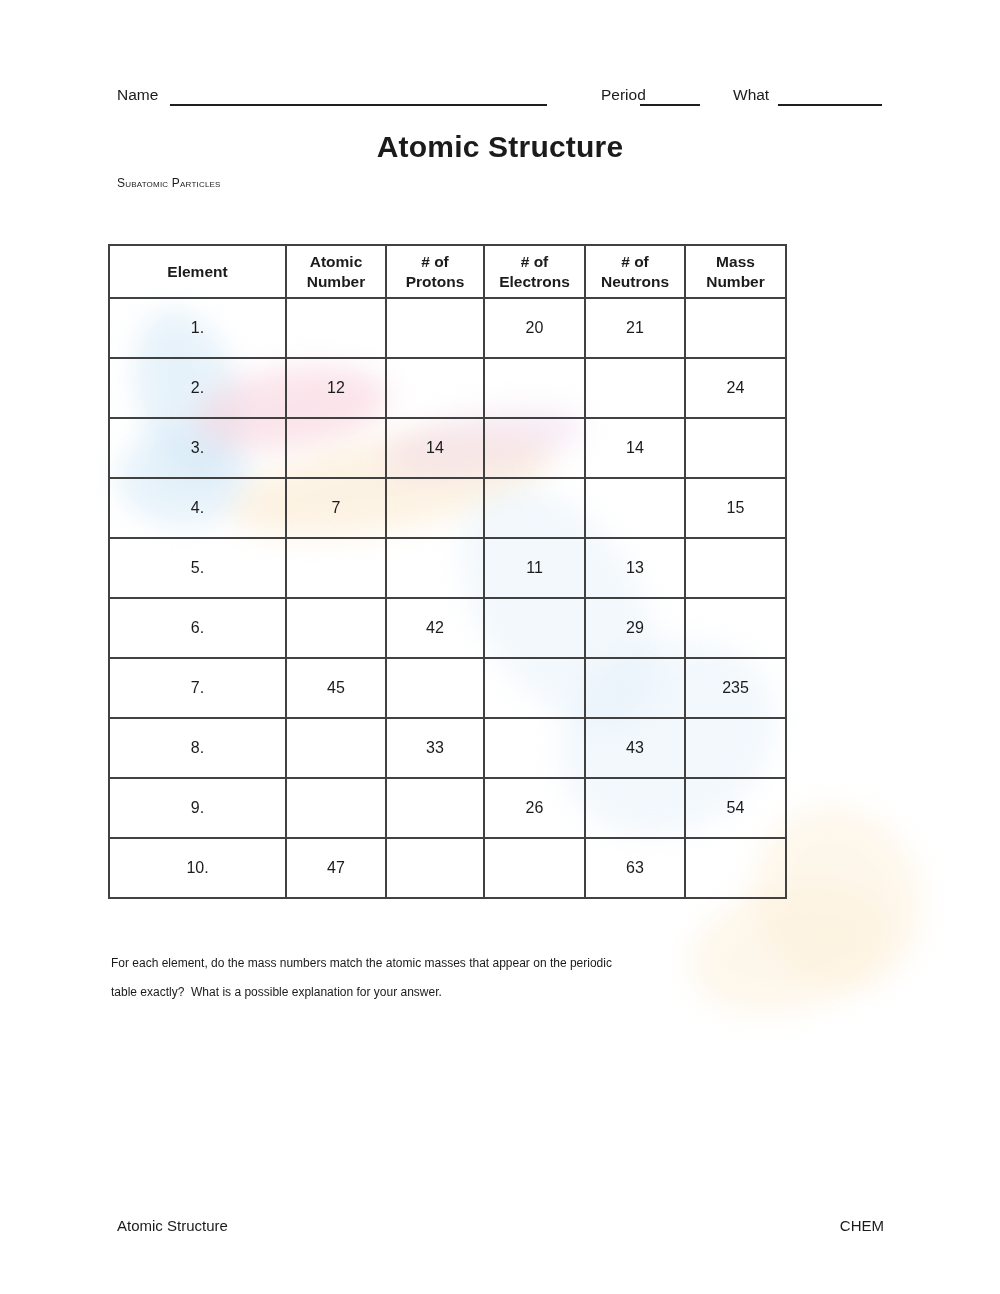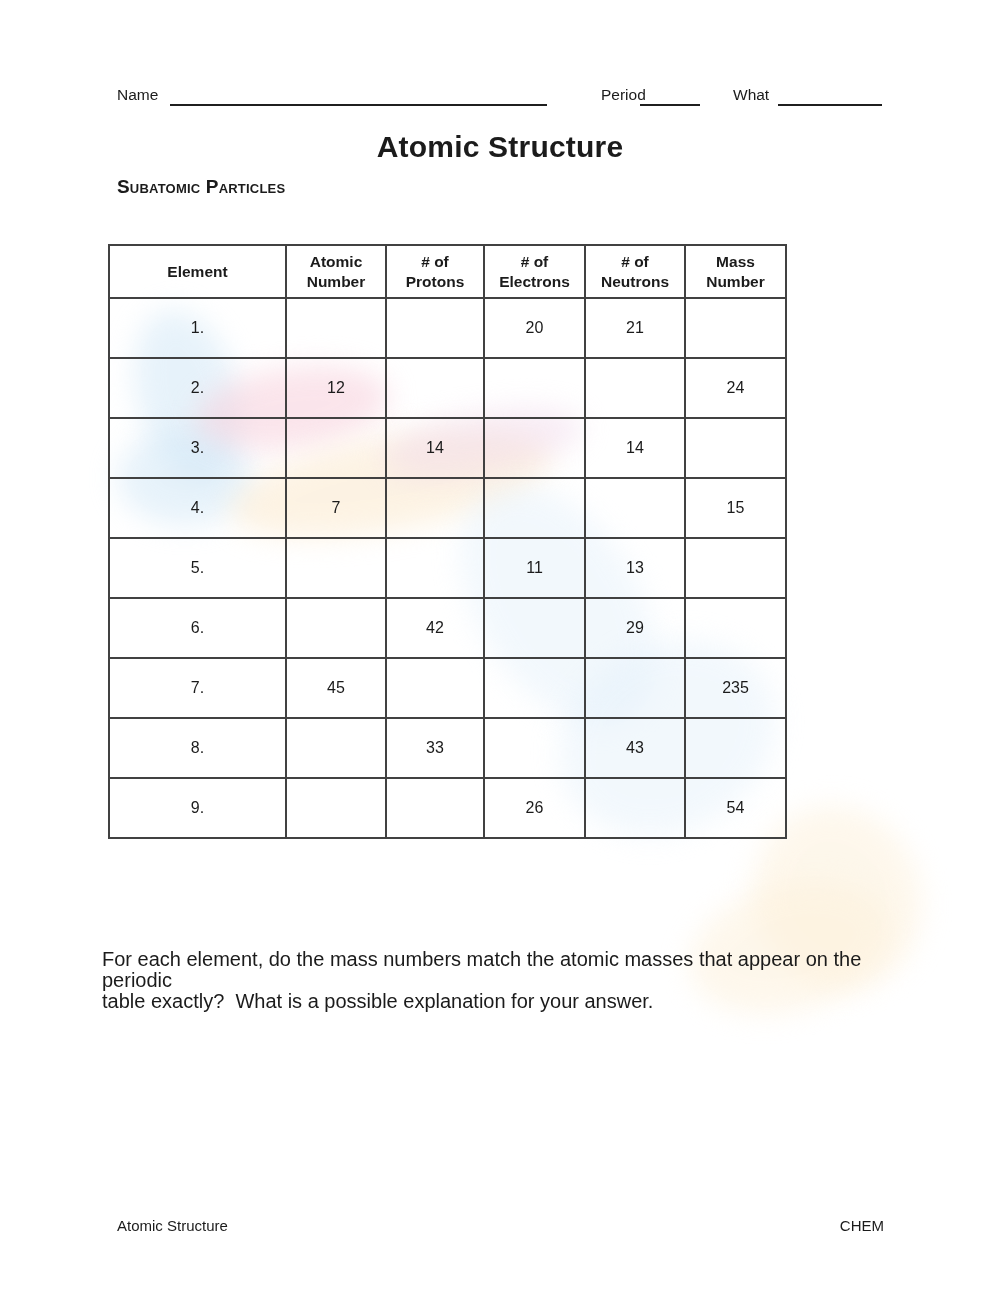--- a/index.html
+++ b/index.html
@@ -25,21 +25,21 @@
   .hdrline .lbl{position:absolute;top:0;}
   .blank{position:absolute;border-bottom:2px solid #1f1f1f;height:18px;}
   .name-lbl{left:0;} .name-line{left:53px;width:377px;}
   .period-lbl{left:484px;} .period-line{left:523px;width:60px;}
   .date-lbl{left:616px;} .date-line{left:661px;width:104px;}
   .title{
     position:absolute;left:0;top:130px;width:100%;text-align:center;
     font-size:30px;font-weight:bold;letter-spacing:.2px;
   }
   .sec-head{
-    position:absolute;left:117px;top:176px;font-weight:bold;font-size:19px;
+    position:absolute;left:117px;top:176px;font-weight:normal;font-size:12px;
     font-variant:small-caps;letter-spacing:.2px;
   }
   .intro{
     position:absolute;left:117px;top:202px;width:800px;
     font-size:16px;line-height:21px;white-space:pre-wrap;
   }
   .intro b{white-space:pre-wrap;}
   
   table.grid{
     position:absolute;left:108px;top:244px;border-collapse:collapse;
@@ -49,22 +49,22 @@
     border:2px solid #414141;padding:0;background:transparent;
   }
   table.grid th{
     height:51px;font-size:15.5px;font-weight:bold;text-align:center;
     line-height:20px;vertical-align:middle;
   }
   th.el-head{text-align:left;padding-left:13px;}
   table.grid td{height:58px;font-size:16px;text-align:center;vertical-align:middle;}
   td.el{ text-align:left;padding-left:13px;}
   .question{
-    position:absolute;left:102px;top:949px;width:810px;
-    font-size:20px;line-height:21px;white-space:pre-wrap;
+    position:absolute;left:111px;top:949px;width:810px;
+    font-size:12px;line-height:29px;white-space:pre-wrap;
   }
   .footer{position:absolute;left:117px;right:116px;top:1217px;font-size:15px;}
   .footer .fl{float:left;} .footer .fr{float:right;}
 </style>
 </head>
 <body>
 
 <div class="page">
 
   <div class="wm">
@@ -197,20 +197,28 @@
           <td></td>
         </tr>
         <tr>
           <td class="el">9.</td>
           <td></td>
           <td></td>
           <td>26</td>
           <td></td>
           <td>54</td>
         </tr>
+        <tr>
+          <td class="el">10.</td>
+          <td>47</td>
+          <td></td>
+          <td></td>
+          <td>63</td>
+          <td></td>
+        </tr>
       </tbody>
     </table>
 
     <div class="question">For each element, do the mass numbers match the atomic masses that appear on the periodic
 table exactly?  What is a possible explanation for your answer.</div>
 
     <div class="footer">
       <span class="fl">Atomic Structure</span>
       <span class="fr">CHEM</span>
     </div>

